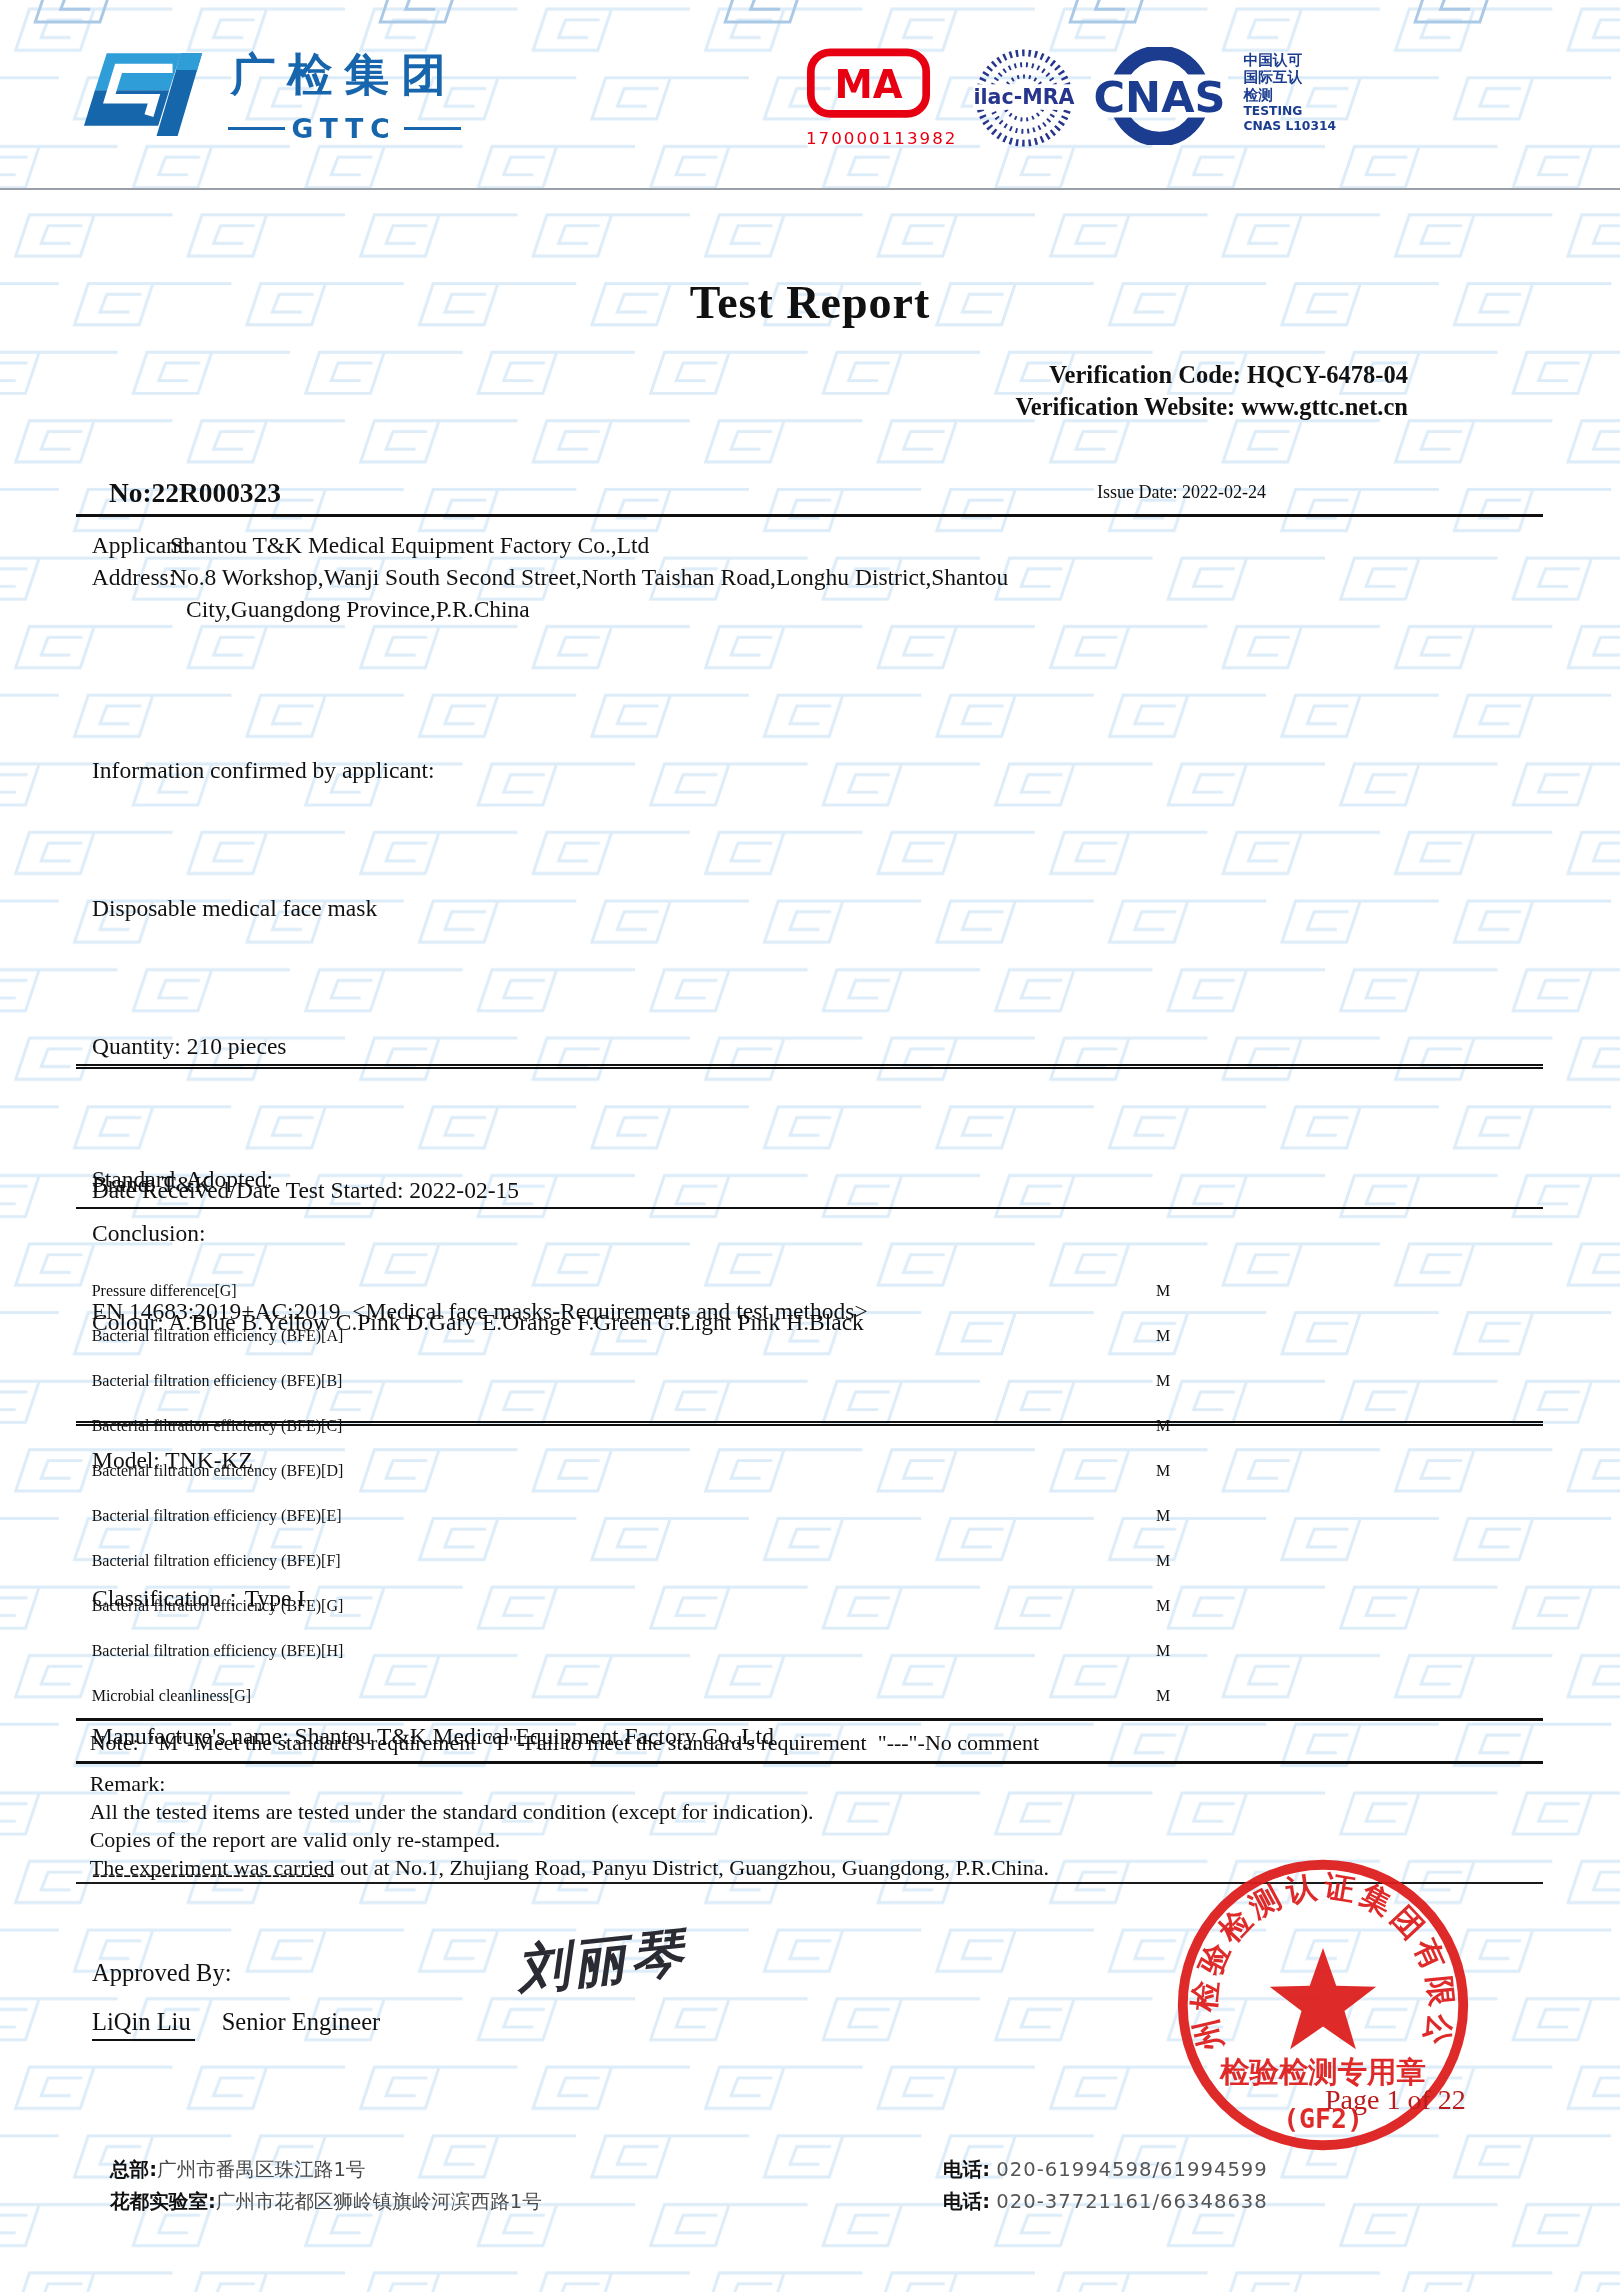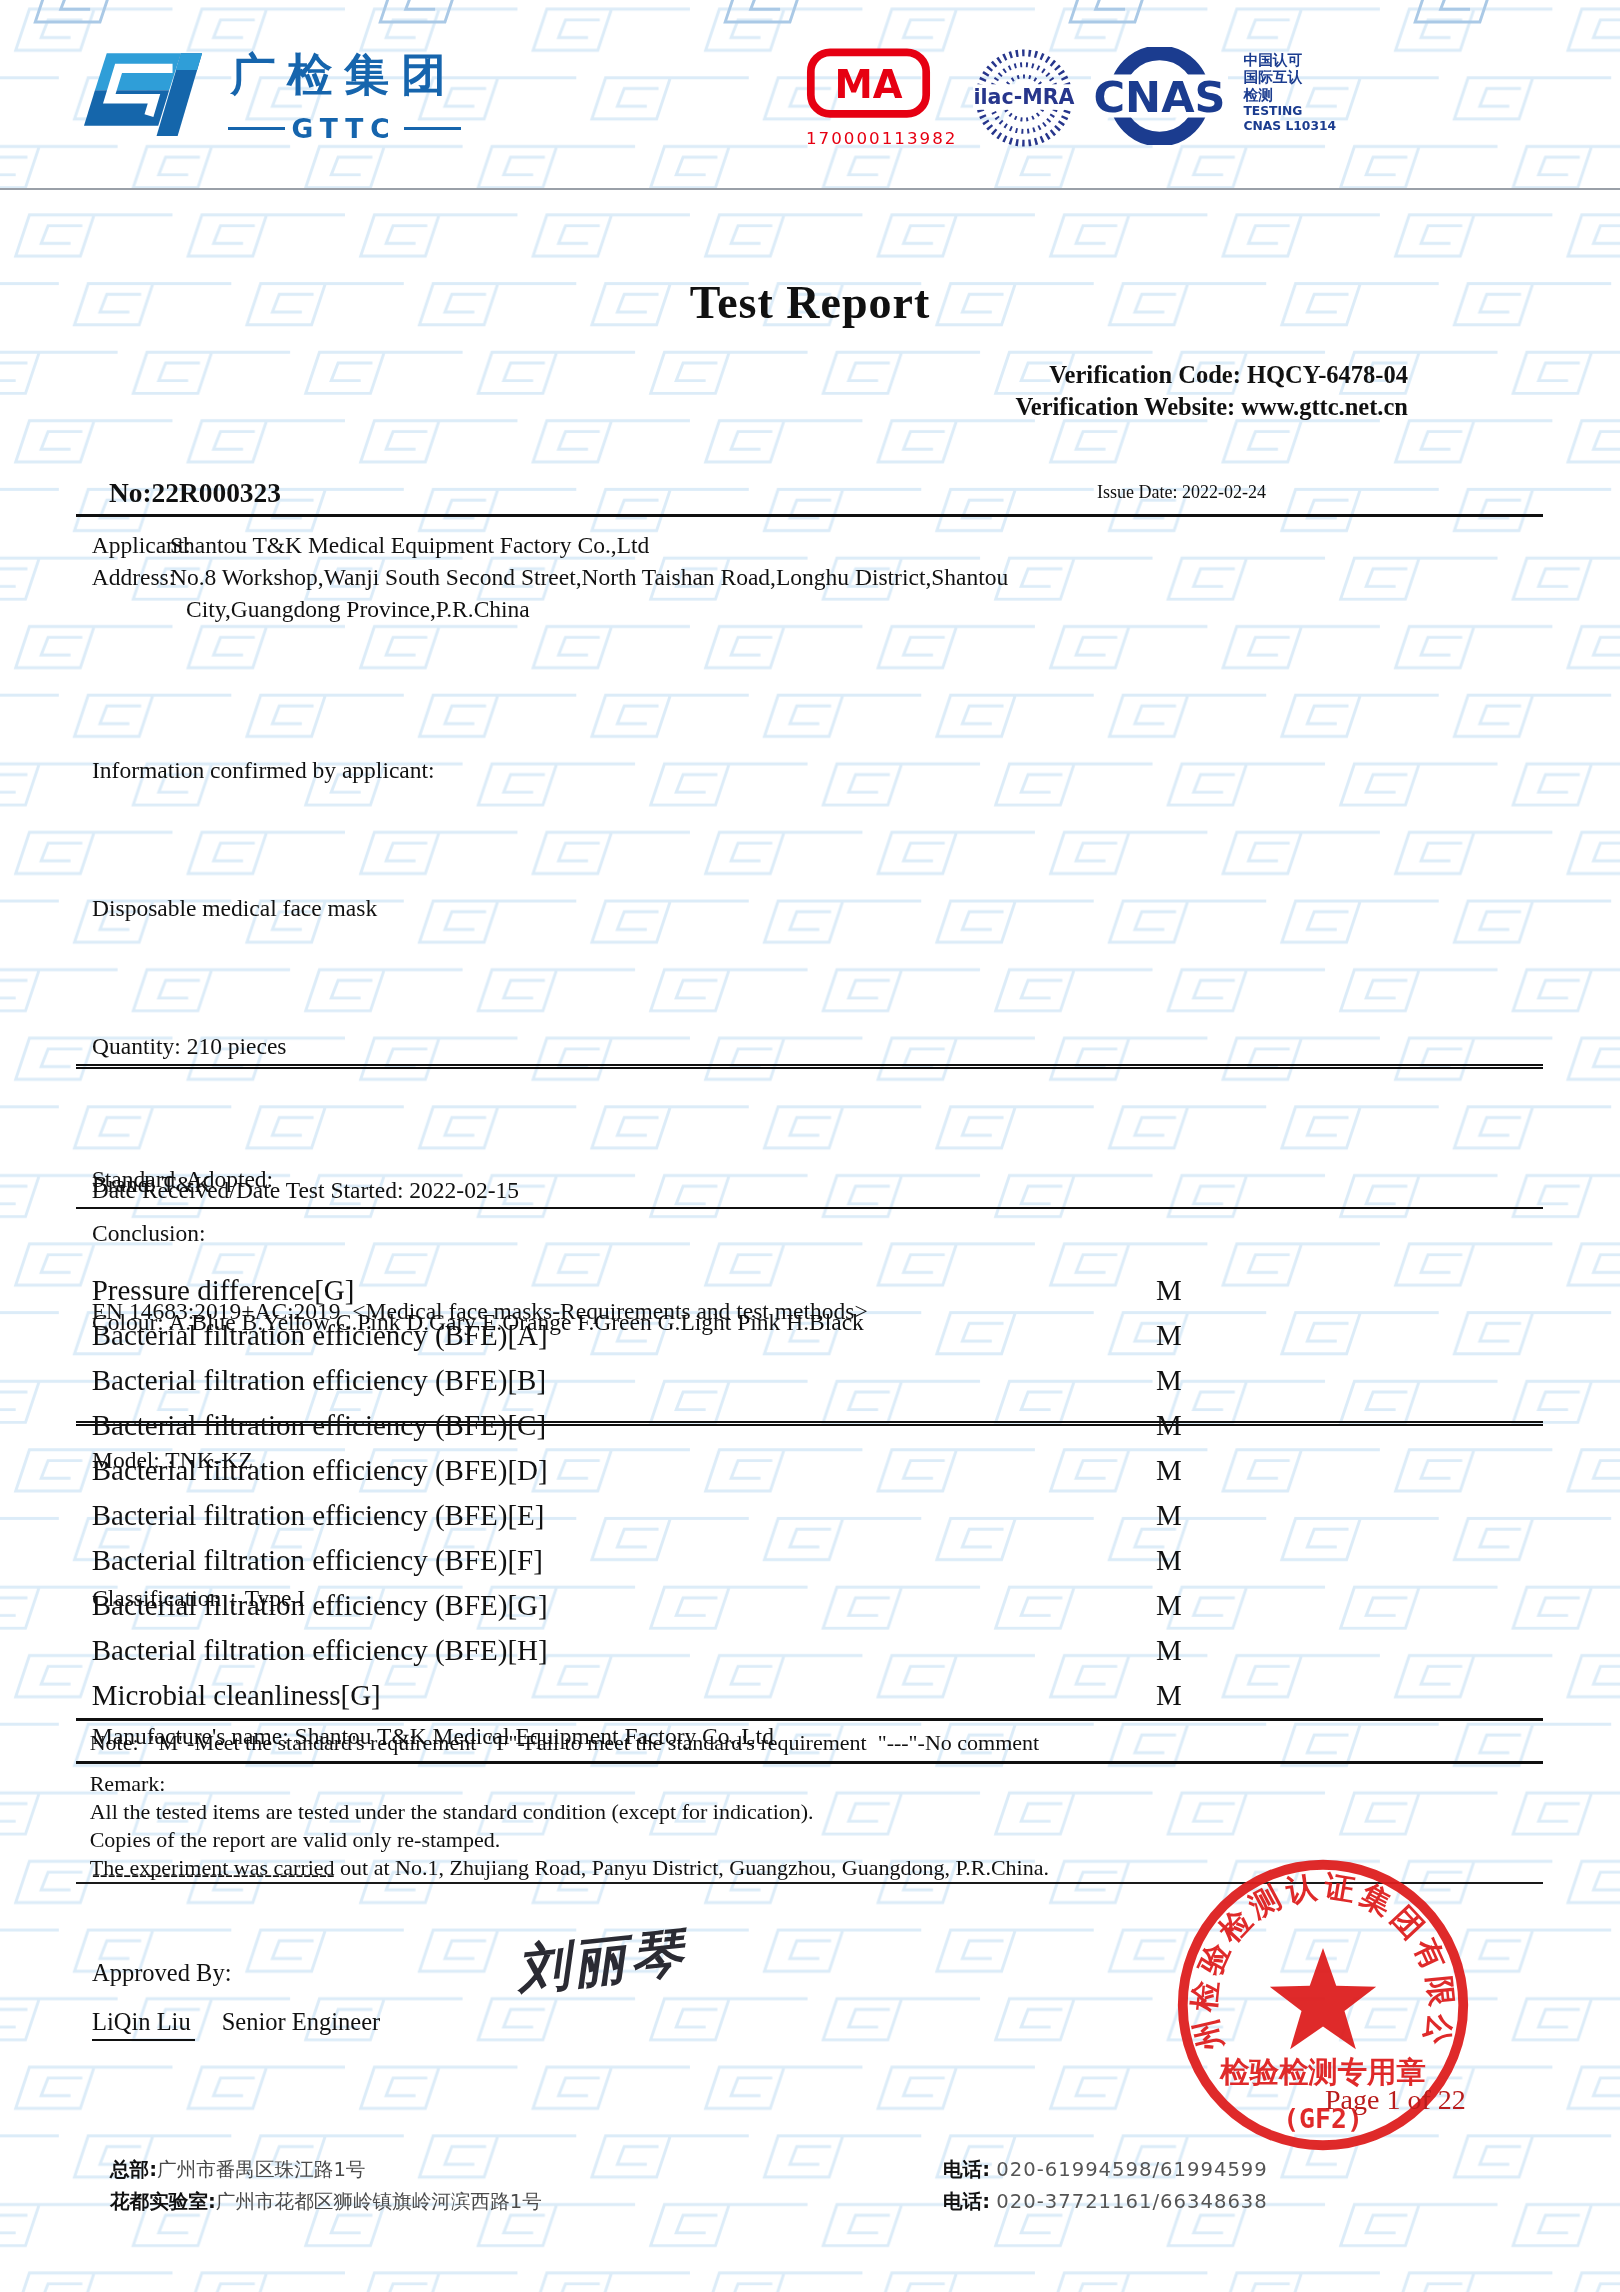--- a/index.html
+++ b/index.html
@@ -41,21 +41,21 @@
   .info-block{left:92px;top:655px;width:1451px;font-size:23.5px;line-height:46px;white-space:pre-wrap}
 
   .dbl{height:4.9px;border-top:2.9px solid #101010;border-bottom:2.9px solid #101010}
   .std-block{left:76px;top:1064px;width:1467px}
   .std-lines{padding-left:15.7px;font-size:23.5px;line-height:44px;white-space:pre-wrap}
 
   .date-row{left:76px;top:1172px;width:1467px;height:37px;line-height:37px;border-bottom:2.9px solid #101010;padding-left:15.7px;font-size:23.5px}
   .conclusion-h{left:92px;top:1217px;font-size:23.5px;line-height:33px}
 
   .results{left:76px;top:1268px;width:1467px;border-bottom:3.9px solid #101010}
-  .r-row{position:relative;height:45px;line-height:45px;font-size:29px}
+  .r-row{position:relative;height:45px;line-height:45px;font-size:16px}
   .r-item{position:absolute;left:15.7px}
   .r-res{position:absolute;left:1080px}
 
   .note-row{left:76px;top:1725px;width:1467px;height:39px;line-height:35px;border-bottom:3.9px solid #101010;padding-left:13.7px;font-size:22px;white-space:pre-wrap}
 
   .remark{left:76px;top:1770px;width:1467px;border-bottom:2.9px solid #1a1a1a;font-size:22px;line-height:28px;padding-left:13.7px}
 
   .approved-by{left:92px;top:1956px;font-size:24.5px;line-height:33px}
   .approver-line{left:92px;top:2005px;font-size:24.5px;line-height:33px}
   .approver-name{display:inline-block;border-bottom:2px solid #111;padding:0 3.9px 1px 0}

